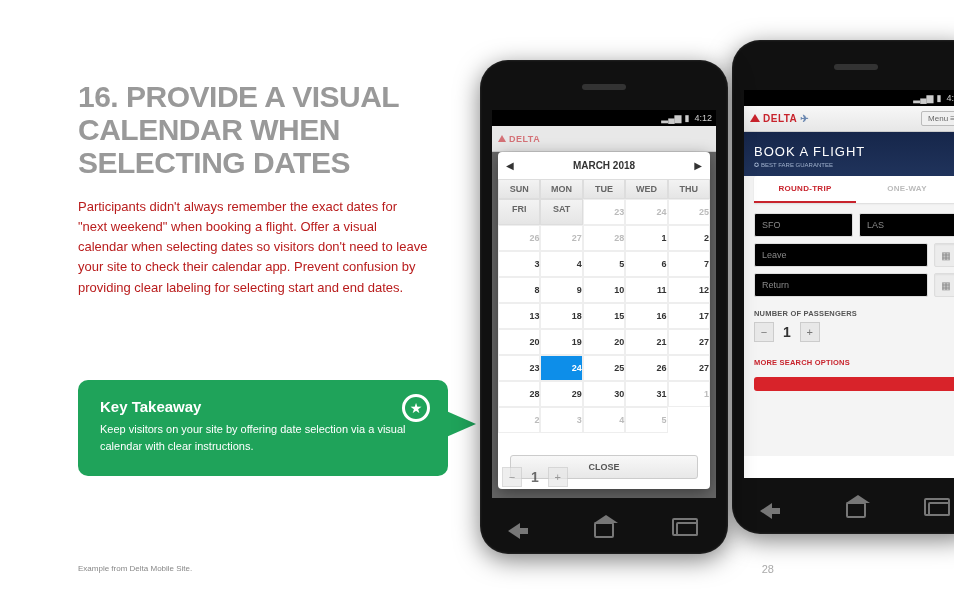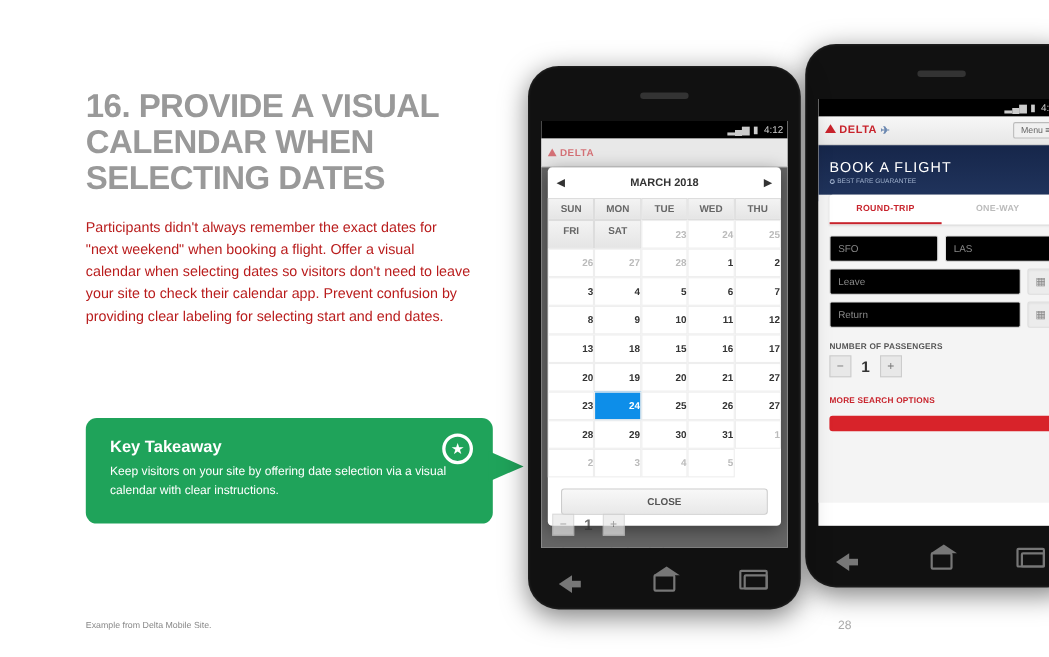--- a/index.html
+++ b/index.html
@@ -49,21 +49,21 @@
 
 .modal { position: absolute; top: 26px; left: 6px; right: 6px; background: #fff; border-radius: 4px; box-shadow: 0 4px 16px rgba(0,0,0,0.4); padding-bottom: 8px; }
 .cal-header { display: flex; justify-content: space-between; align-items: center; padding: 8px 8px; }
 .cal-arrow { font-size: 10px; color: #333; }
 .cal-month { font-size: 10px; font-weight: 700; color: #333; }
 .cal-grid { display: grid; grid-template-columns: repeat(5, 1fr); font-size: 9px; }
 .cal-dow { background: linear-gradient(#f3f3f3,#e5e5e5); text-align: center; padding: 4px 0; font-weight: 700; color: #666; border: 0.5px solid #ddd; }
 .cal-day { text-align: right; padding: 7px 0; border: 0.5px solid #eee; color: #333; font-weight: 700; }
 .cal-day.muted { color: #bbb; }
 .cal-day.sel { background: #0d8ee9; color: #fff; }
-.close-btn { margin: 10px 12px 2px; background: linear-gradient(#f8f8f8,#e8e8e8); border: 1px solid #ccc; border-radius: 3px; padding: 6px 0; text-align: center; font-size: 9px; font-weight: 700; color: #555; }
+.close-btn { margin: 22px 12px 2px; background: linear-gradient(#f8f8f8,#e8e8e8); border: 1px solid #ccc; border-radius: 3px; padding: 6px 0; text-align: center; font-size: 9px; font-weight: 700; color: #555; }
 .below-modal { position: absolute; bottom: 0; left: 0; right: 0; padding: 6px 10px 8px; }
 .stepper-row { display:flex; align-items:center; gap:5px; margin-bottom:10px; opacity:0.7; }
 .step-btn { width:20px; height:20px; background:#e8e8e8; border:1px solid #ccc; display:flex; align-items:center; justify-content:center; font-size:11px; color:#777; }
 .step-val { font-size:14px; font-weight:700; color:#333; padding:0 4px; }
 .msolink { font-size:8px; font-weight:800; color:#5a5a5a; letter-spacing:0.3px; display:flex; justify-content:space-between; }
 
 
 .delta-header { height: 26px; background: linear-gradient(#f7f7f7,#e7e7e7); border-bottom:1px solid #ccc; display:flex; align-items:center; justify-content:space-between; padding:0 6px; }
 .delta-logo { font-size: 10px; font-weight: 800; color: #c8232c; letter-spacing: 0.5px; display:flex; align-items:center; gap:3px; }
 .delta-tri::before { content:""; display:inline-block; width:0; height:0; border-left:5px solid transparent; border-right:5px solid transparent; border-bottom:8px solid #c8232c; }

